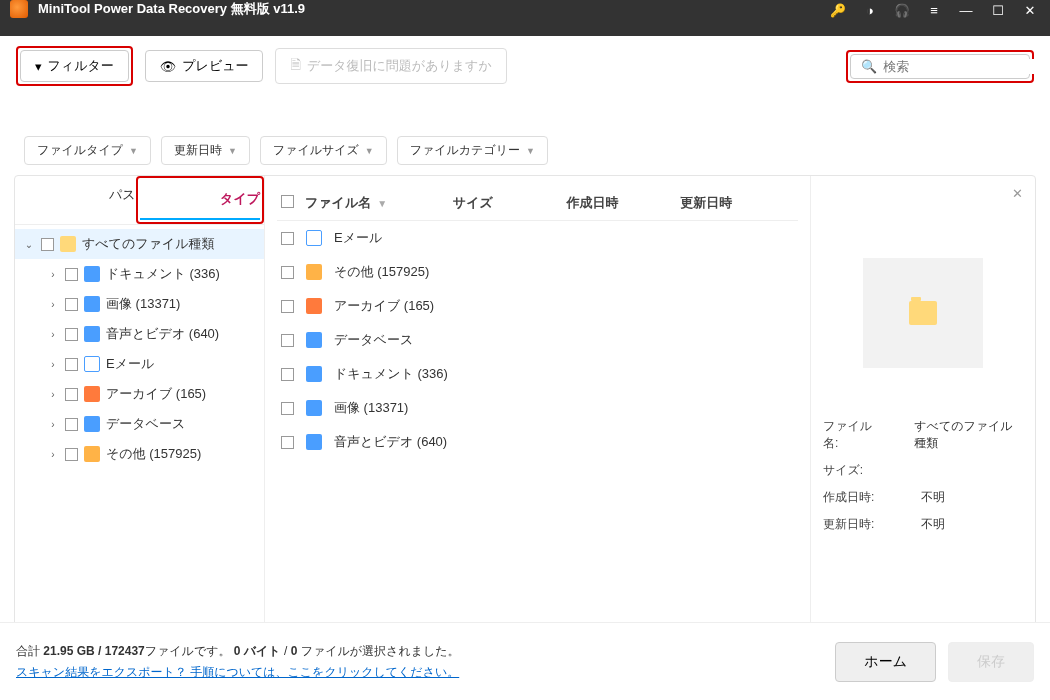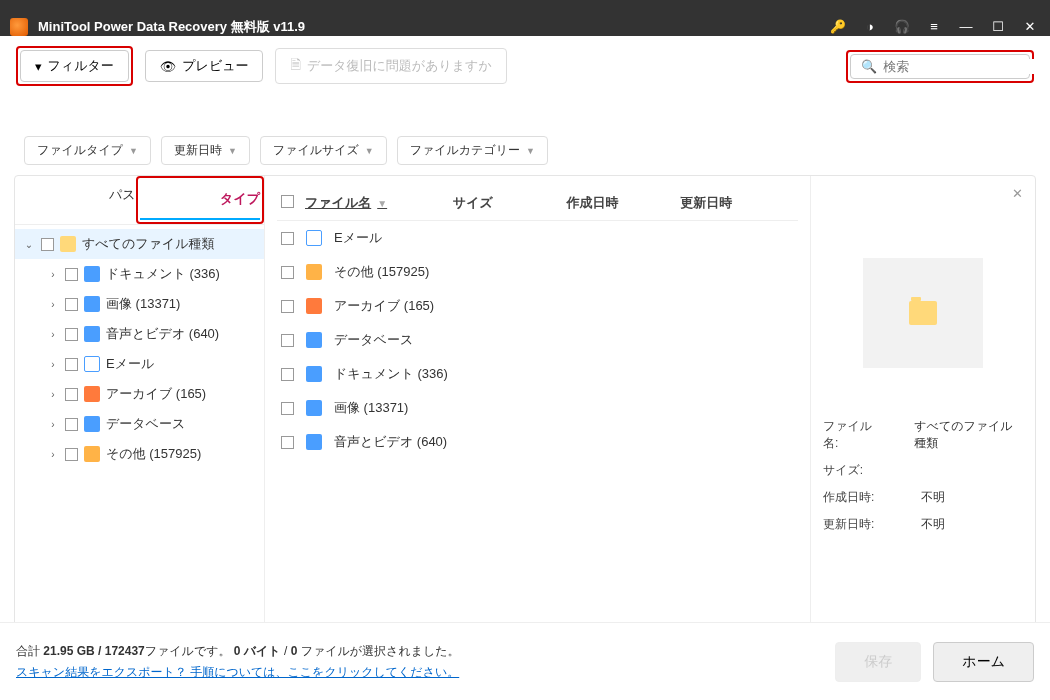--- a/index.html
+++ b/index.html
@@ -1,18 +1,18 @@
 <!DOCTYPE html>
 <html><head>
 <meta charset="utf-8">
 <style>
 * { margin: 0; padding: 0; box-sizing: border-box; font-family: "Meiryo", "Hiragino Sans", sans-serif; }
 body { width: 1050px; height: 700px; background: #fff; overflow: hidden; font-size: 13px; color: #333; }
 
-.titlebar { background: #333; height: 36px; display: flex; align-items: flex-end; padding: 0 10px; color: #fff; }
+.titlebar { background: #333; height: 36px; display: flex; align-items: flex-start; padding: 0 10px; color: #fff; }
 .titlebar .logo { width: 18px; height: 18px; background: radial-gradient(circle at 40% 40%, #ff9a3c, #e05a00); border-radius: 3px; margin-right: 10px; position: relative; }
 .titlebar .title { font-size: 13px; font-weight: 600; flex: 1; }
 .titlebar .win-btns { display: flex; gap: 12px; align-items: center; }
 .titlebar .win-btn { width: 20px; height: 20px; display: flex; align-items: center; justify-content: center; cursor: pointer; color: #fff; }
 
 .toolbar { display: flex; align-items: center; padding: 10px 16px; gap: 12px; }
 .btn { border: 1px solid #ccc; background: #fff; border-radius: 4px; padding: 6px 14px; display: inline-flex; align-items: center; gap: 6px; font-size: 13px; cursor: pointer; }
 .btn.disabled { color: #bbb; border-color: #ddd; cursor: default; }
 .highlight-red { border: 2px solid #d80000; border-radius: 4px; padding: 2px; }
 .spacer { flex: 1; }
@@ -33,21 +33,21 @@
 .tree-row { display: flex; align-items: center; padding: 6px 8px; gap: 6px; cursor: pointer; font-size: 13px; }
 .tree-row.root { background: #e8f4ff; }
 .tree-row .arrow { width: 12px; font-size: 10px; color: #666; text-align: center; }
 .tree-row .chk { width: 13px; height: 13px; border: 1px solid #999; background: #fff; }
 .tree-row .ico { width: 16px; height: 16px; border-radius: 2px; display: inline-flex; align-items: center; justify-content: center; font-size: 10px; color: #fff; }
 .tree-row.child { padding-left: 32px; }
 
 .filelist { flex: 1; padding: 10px 12px; }
 .list-head { display: flex; align-items: center; border-bottom: 1px solid #eee; padding: 8px 4px; font-size: 13px; font-weight: 600; color: #444; }
 .list-head .col-chk { width: 24px; }
-.list-head .col-name { flex: 1.3; display: flex; align-items: center; gap: 6px; text-decoration: underline; }
+.list-head .col-name { flex: 1.3; display: flex; align-items: center; gap: 6px; }
 .list-head .col { flex: 1; }
 .list-row { display: flex; align-items: center; padding: 8px 4px; gap: 6px; font-size: 13px; }
 .list-row .chk { width: 13px; height: 13px; border: 1px solid #999; margin-right: 6px; }
 .list-row .ico { width: 16px; height: 16px; border-radius: 2px; display: inline-flex; align-items: center; justify-content: center; font-size: 9px; color: #fff; margin-right: 6px; }
 
 .detail { width: 225px; border-left: 1px solid #eee; padding: 12px; position: relative; }
 .detail .close { position: absolute; top: 10px; right: 12px; cursor: pointer; color: #999; }
 .preview-box { width: 120px; height: 110px; background: #f2f2f2; margin: 70px auto 50px; display: flex; align-items: center; justify-content: center; }
 .preview-box .foldimg { width: 28px; height: 24px; background: #ffd97a; border-radius: 2px; position: relative; }
 .preview-box .foldimg:before { content: ""; position: absolute; top: -4px; left: 2px; width: 10px; height: 4px; background: #ffd97a; border-radius: 1px; }
@@ -265,16 +265,16 @@
 </div>
 
 <div class="footer">
   <div class="info">
     <div>
       <span>合計 </span><b>21.95 GB / 172437</b><span>ファイルです。 </span><b>0 バイト</b><span> / </span><b>0</b><span> ファイルが選択されました。</span>
     </div>
     <a href="#">スキャン結果をエクスポート？ 手順については、ここをクリックしてください。</a>
   </div>
   <div class="btns">
+    <button class="fbtn">ホーム</button>
     <button class="fbtn disabled">保存</button>
-    <button class="fbtn">ホーム</button>
   </div>
 </div>
 
 </body></html>

